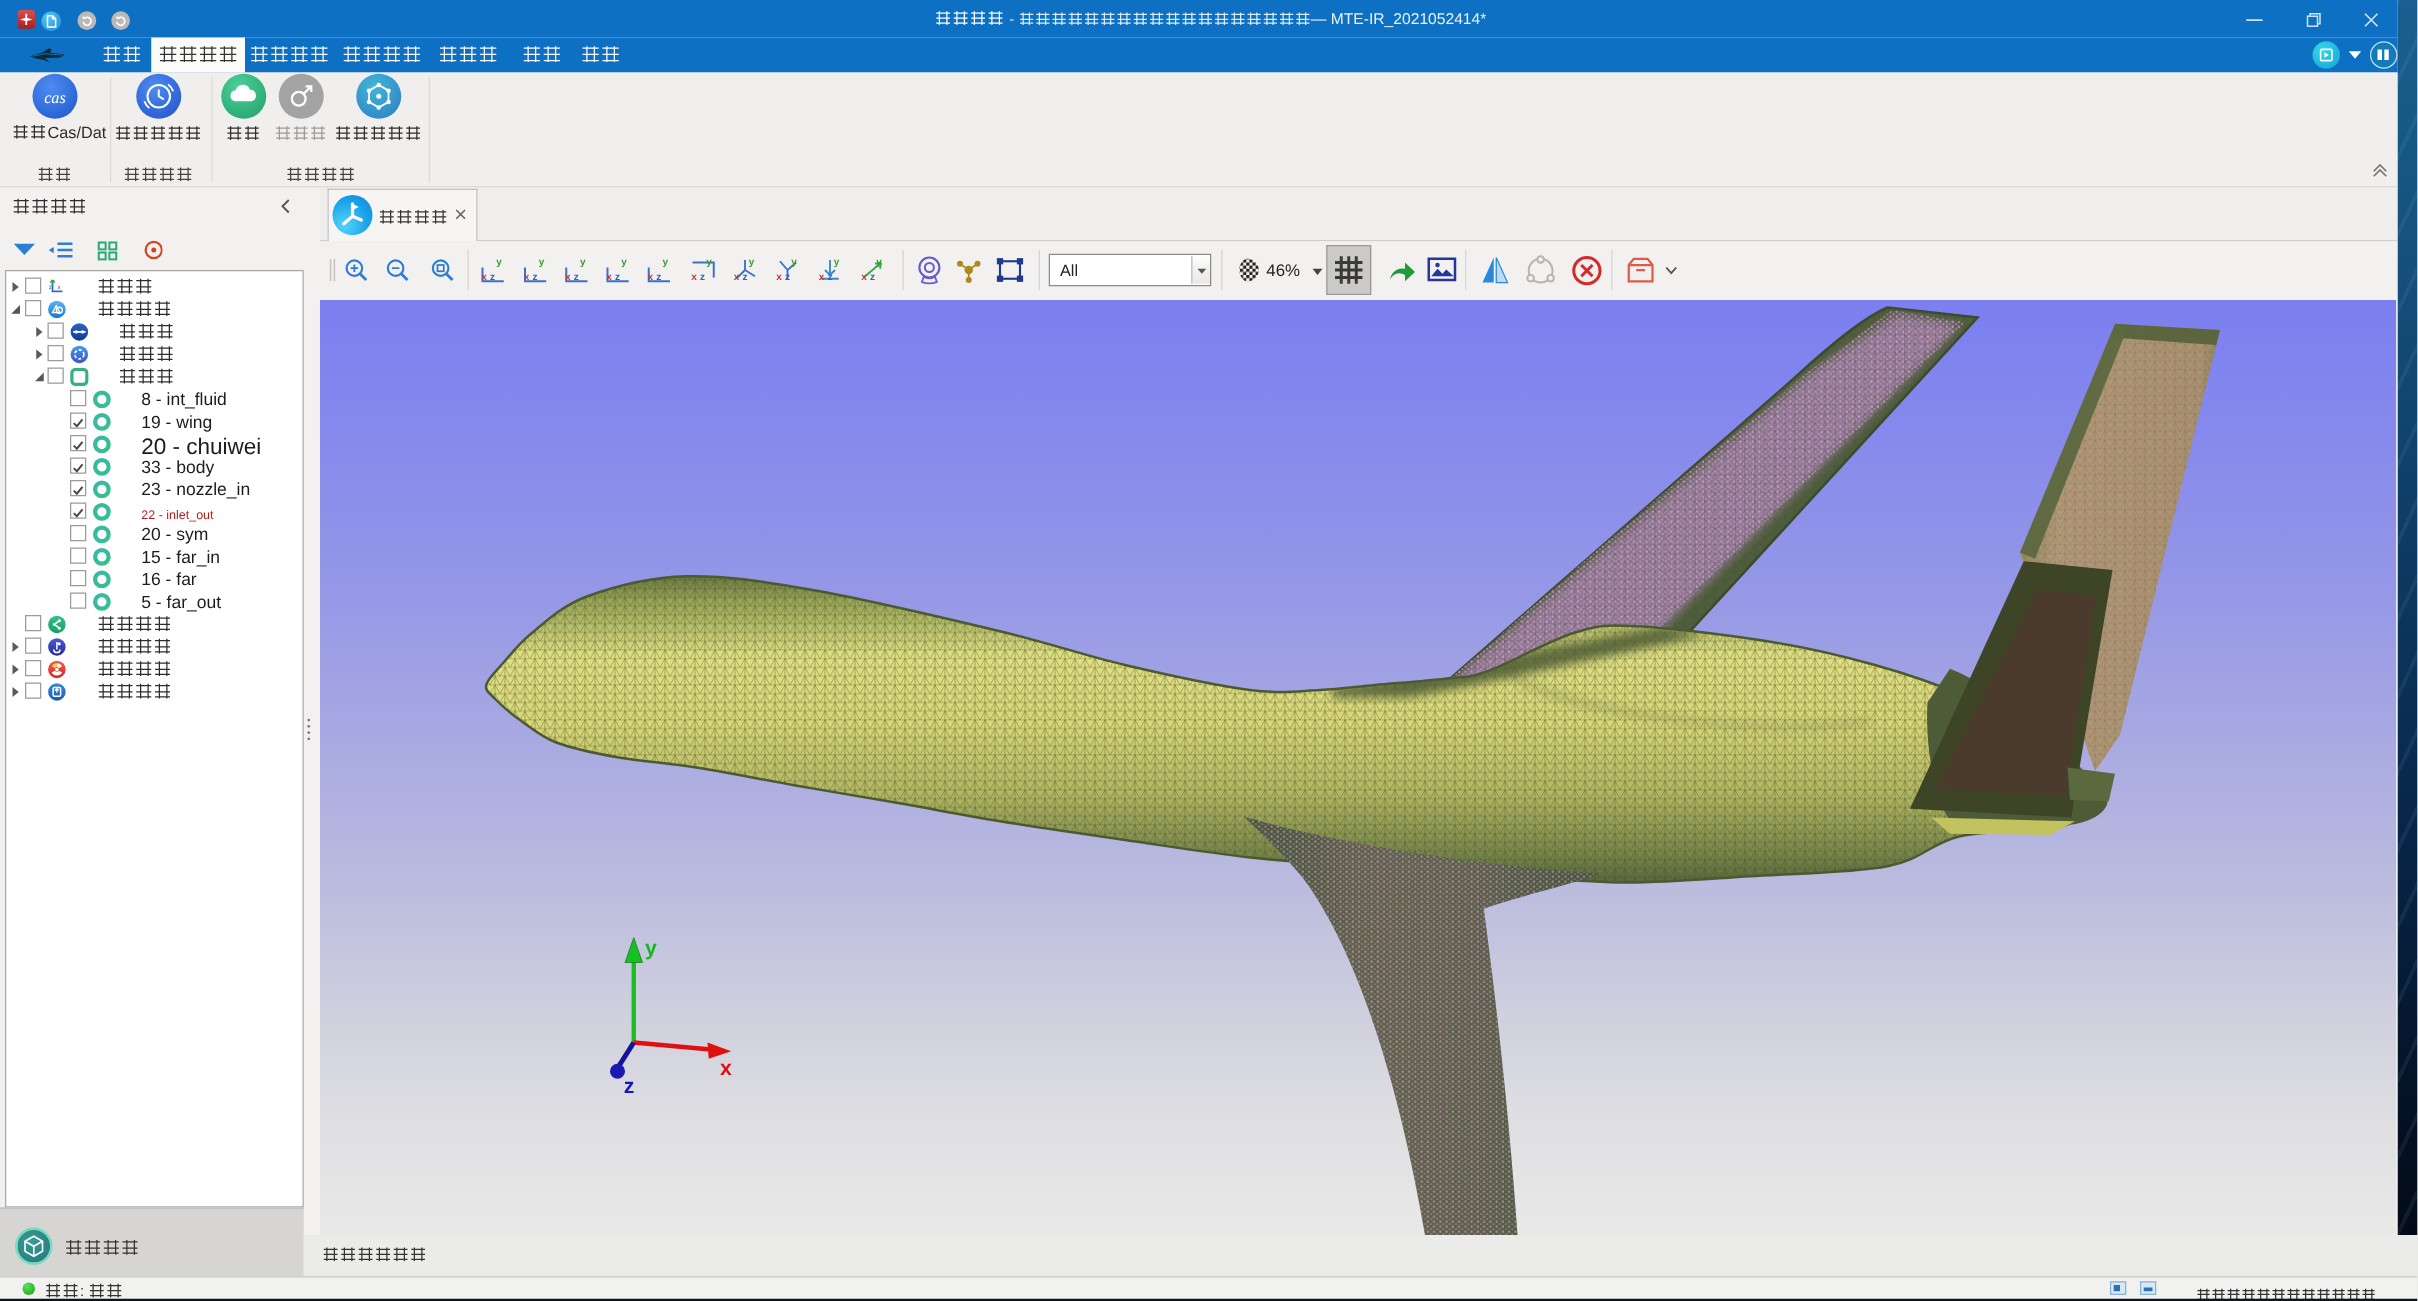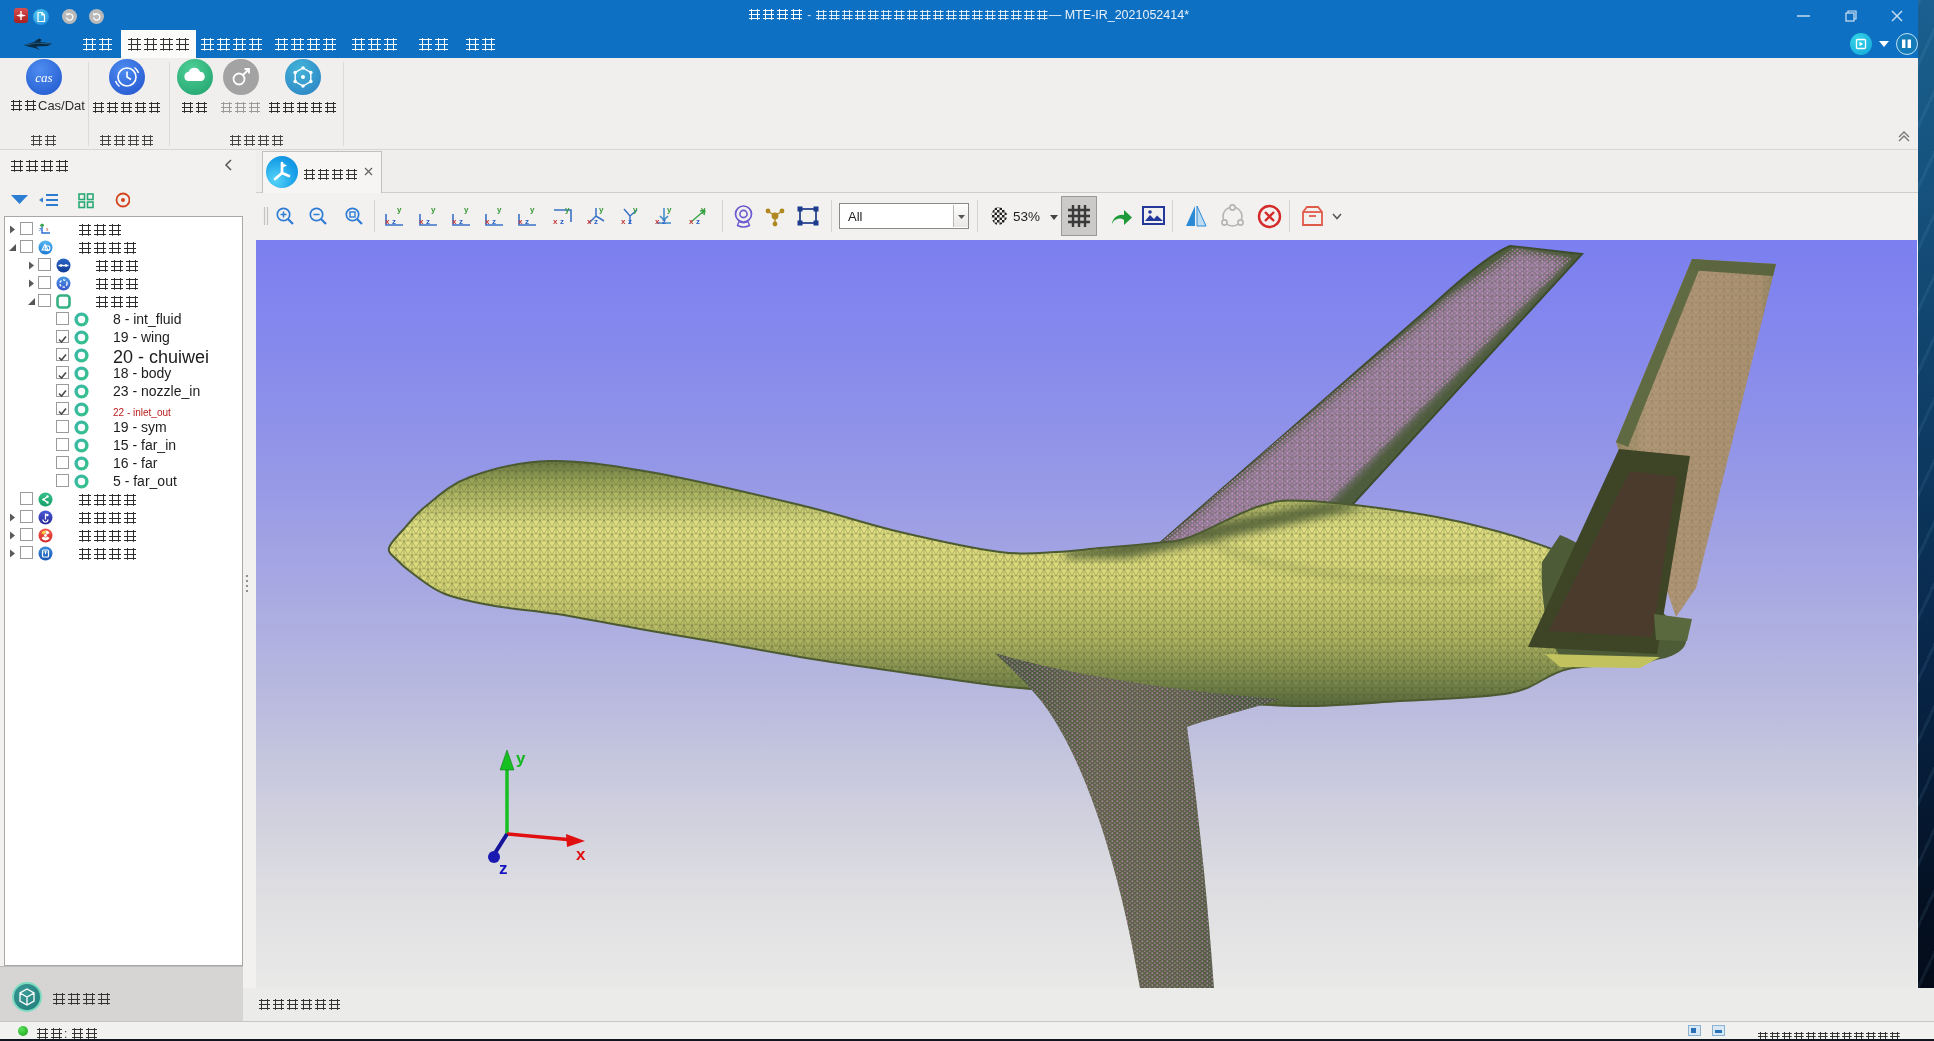--- a/index.html
+++ b/index.html
@@ -222,40 +222,40 @@
 <div class="ab" style="left:74px;top:348px"><svg width="15" height="15" viewBox="0 0 15 15">
       <circle cx="7.5" cy="7.5" r="5.4" fill="none" stroke="url(#gTeal)" stroke-width="3.4"></circle>
     </svg></div>
 <div class="ab" style="left:113px;top:347px;font-size:18px;color:#1c1c1c;white-space:nowrap">20 - chuiwei</div>
 <div class="ab" style="left:56px;top:366px;width:13px;height:13px;background:#fff;border:1px solid #9b9b9b"><svg width="11" height="11" viewBox="0 0 11 11">
       <path d="M2 5.5 L4.5 8 L9 2.5" fill="none" stroke="#4a4a4a" stroke-width="1.6"></path>
     </svg></div>
 <div class="ab" style="left:74px;top:366px"><svg width="15" height="15" viewBox="0 0 15 15">
       <circle cx="7.5" cy="7.5" r="5.4" fill="none" stroke="url(#gTeal)" stroke-width="3.4"></circle>
     </svg></div>
-<div class="ab" style="left:113px;top:365px;font-size:14px;color:#1c1c1c;white-space:nowrap">18 - body</div>
+<div class="ab" style="left:113px;top:365px;font-size:14px;color:#1c1c1c;white-space:nowrap">33 - body</div>
 <div class="ab" style="left:56px;top:384px;width:13px;height:13px;background:#fff;border:1px solid #9b9b9b"><svg width="11" height="11" viewBox="0 0 11 11">
       <path d="M2 5.5 L4.5 8 L9 2.5" fill="none" stroke="#4a4a4a" stroke-width="1.6"></path>
     </svg></div>
 <div class="ab" style="left:74px;top:384px"><svg width="15" height="15" viewBox="0 0 15 15">
       <circle cx="7.5" cy="7.5" r="5.4" fill="none" stroke="url(#gTeal)" stroke-width="3.4"></circle>
     </svg></div>
 <div class="ab" style="left:113px;top:383px;font-size:14px;color:#1c1c1c;white-space:nowrap">23 - nozzle_in</div>
 <div class="ab" style="left:56px;top:402px;width:13px;height:13px;background:#fff;border:1px solid #9b9b9b"><svg width="11" height="11" viewBox="0 0 11 11">
       <path d="M2 5.5 L4.5 8 L9 2.5" fill="none" stroke="#4a4a4a" stroke-width="1.6"></path>
     </svg></div>
 <div class="ab" style="left:74px;top:402px"><svg width="15" height="15" viewBox="0 0 15 15">
       <circle cx="7.5" cy="7.5" r="5.4" fill="none" stroke="url(#gTeal)" stroke-width="3.4"></circle>
     </svg></div>
 <div class="ab" style="left:113px;top:407px;font-size:10px;color:#b91c1c;white-space:nowrap">22 - inlet_out</div>
 <div class="ab" style="left:56px;top:420px;width:13px;height:13px;background:#fff;border:1px solid #9b9b9b"></div>
 <div class="ab" style="left:74px;top:420px"><svg width="15" height="15" viewBox="0 0 15 15">
       <circle cx="7.5" cy="7.5" r="5.4" fill="none" stroke="url(#gTeal)" stroke-width="3.4"></circle>
     </svg></div>
-<div class="ab" style="left:113px;top:419px;font-size:14px;color:#1c1c1c;white-space:nowrap">19 - sym</div>
+<div class="ab" style="left:113px;top:419px;font-size:14px;color:#1c1c1c;white-space:nowrap">20 - sym</div>
 <div class="ab" style="left:56px;top:438px;width:13px;height:13px;background:#fff;border:1px solid #9b9b9b"></div>
 <div class="ab" style="left:74px;top:438px"><svg width="15" height="15" viewBox="0 0 15 15">
       <circle cx="7.5" cy="7.5" r="5.4" fill="none" stroke="url(#gTeal)" stroke-width="3.4"></circle>
     </svg></div>
 <div class="ab" style="left:113px;top:437px;font-size:14px;color:#1c1c1c;white-space:nowrap">15 - far_in</div>
 <div class="ab" style="left:56px;top:456px;width:13px;height:13px;background:#fff;border:1px solid #9b9b9b"></div>
 <div class="ab" style="left:74px;top:456px"><svg width="15" height="15" viewBox="0 0 15 15">
       <circle cx="7.5" cy="7.5" r="5.4" fill="none" stroke="url(#gTeal)" stroke-width="3.4"></circle>
     </svg></div>
 <div class="ab" style="left:113px;top:455px;font-size:14px;color:#1c1c1c;white-space:nowrap">16 - far</div>
@@ -448,21 +448,21 @@
   </div>
 <svg class="ab" style="left:987px;top:205px" width="22" height="22" viewBox="0 0 22 22">
     <defs>
       <pattern id="chk" width="5" height="5" patternUnits="userSpaceOnUse">
         <rect width="2.5" height="2.5" fill="#222"></rect>
         <rect x="2.5" y="2.5" width="2.5" height="2.5" fill="#222"></rect>
       </pattern>
     </defs>
     <path d="M11 2 a9 9 0 0 1 0 18 a6.5 9 0 0 1 0-18z" fill="url(#chk)"></path>
   </svg>
-<div class="ab" style="left:1013px;top:209px;font-size:13.5px;color:#222">53%</div>
+<div class="ab" style="left:1013px;top:209px;font-size:13.5px;color:#222">46%</div>
 <svg class="ab" style="left:1049px;top:214px" width="10" height="8" viewBox="0 0 10 8">
     <path d="M1 1 h8 L5 6z" fill="#444"></path>
   </svg>
 <div class="ab" style="left:1061px;top:196px;width:36px;height:40px;background:#cbcac8;border:1px solid #9a9997"><svg width="34" height="38" viewBox="0 0 34 38">
       <g stroke="#3a3a3a" stroke-width="2.4">
         <path d="M11 8 V30 M17 8 V30 M23 8 V30"></path>
         <path d="M6 13 H28 M6 19 H28 M6 25 H28"></path>
       </g>
     </svg></div>
 <svg class="ab" style="left:1108px;top:204px" width="26" height="24" viewBox="0 0 26 24">

